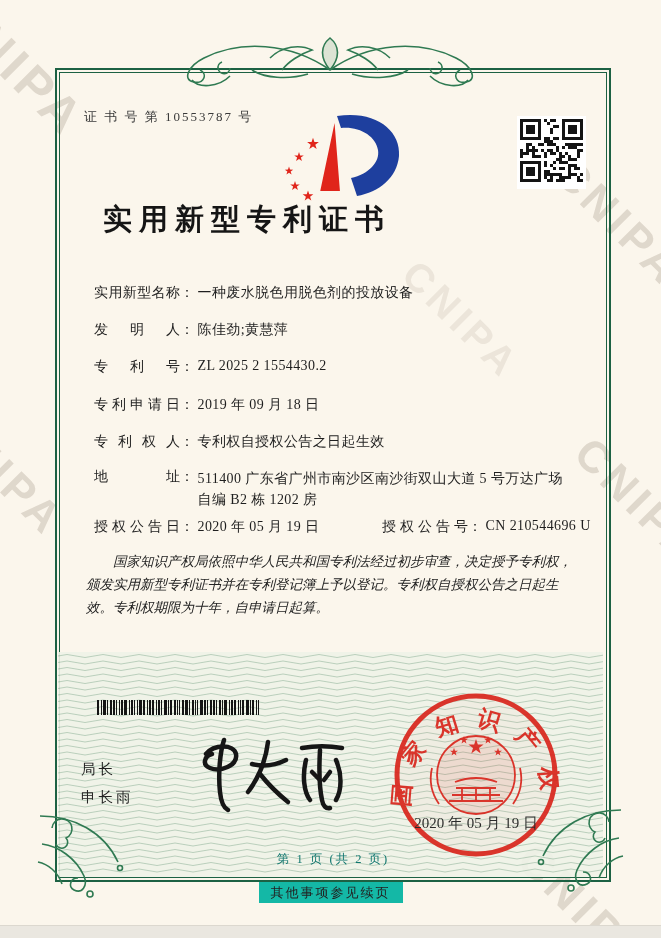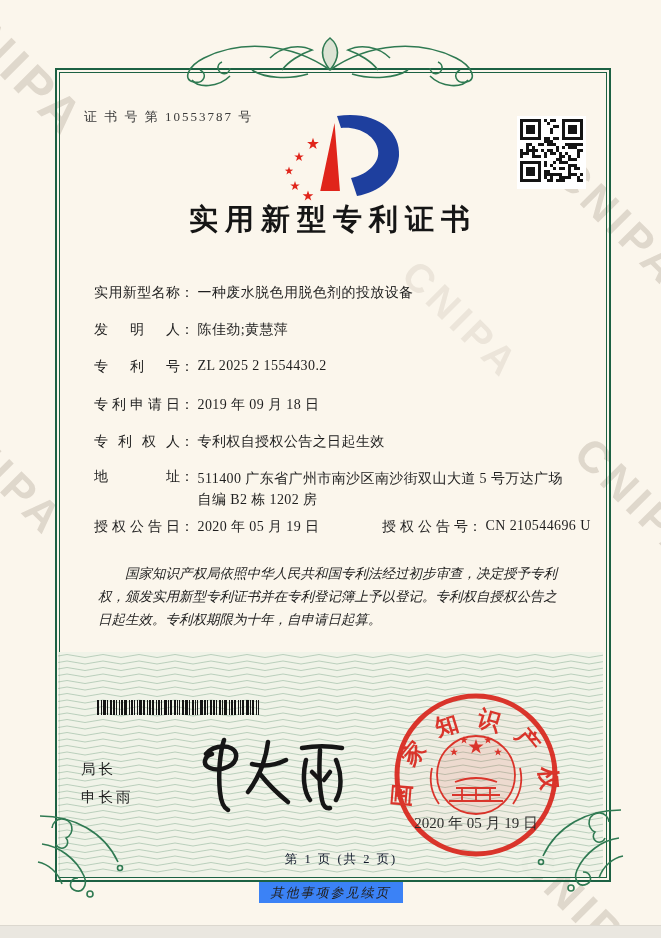--- a/index.html
+++ b/index.html
@@ -9,41 +9,41 @@
       font-weight:bold;color:rgba(158,146,128,0.30);letter-spacing:5px;
       transform:rotate(45deg);transform-origin:left top;pointer-events:none;}
   .frame{position:absolute;left:55px;top:68px;width:552px;height:810px;
          border:2.5px solid #1c6143;z-index:1;}
   .frame::before{content:"";position:absolute;inset:2px;border:1px solid #1c6143;pointer-events:none;}
   .waves{position:absolute;left:1px;top:582px;width:545px;height:225px;z-index:0;}
   .inner{position:absolute;inset:0;z-index:2;}
   .certno{position:absolute;left:27px;top:38px;font-size:13px;letter-spacing:2px;color:#3a3a3a;}
   .qrbox{position:absolute;left:460px;top:46px;background:#fff;padding:3px;}
   .logo{position:absolute;left:226px;top:40px;}
-  .title{position:absolute;left:0;top:130px;width:100%;text-align:center;
-         font-size:29px;font-weight:bold;letter-spacing:7px;color:#151515;}
+  .title{position:absolute;left:0;top:130px;width:100%;
+         font-size:29px;font-weight:bold;letter-spacing:7px;color:#151515;padding-left:46px;}
   .row{position:absolute;left:37px;font-size:14px;white-space:nowrap;}
   .lbl{display:inline-flex;justify-content:space-between;width:86px;vertical-align:top;}
   .colon{display:inline-block;vertical-align:top;}
   .val{display:inline-block;vertical-align:top;letter-spacing:0.4px;}
   .val2{white-space:normal;width:370px;line-height:21px;}
   .pair2{position:absolute;left:288px;top:0;}
   .legal{position:absolute;left:25px;top:476px;width:504px;font-size:13.5px;line-height:23px;
          font-style:italic;color:#222;}
-  .legal p{margin:16px;text-indent:2em;}
+  .legal p{margin:4px;text-indent:2em;}
   .barcode{position:absolute;left:40px;top:630px;}
   .officer{position:absolute;left:24px;top:690px;font-size:14.5px;letter-spacing:3px;
            font-family:"Liberation Sans","DejaVu Sans",sans-serif;color:#222;}
   .officer div{margin-bottom:9px;}
   .sig{position:absolute;left:133px;top:664px;}
   .seal{position:absolute;left:333px;top:620px;z-index:3;}
-  .pagenum{position:absolute;left:8px;top:781px;width:100%;text-align:center;
-           font-size:12.5px;letter-spacing:2px;color:#0f172a;}
+  .pagenum{position:absolute;left:0;top:781px;width:100%;text-align:center;
+           font-size:12.5px;letter-spacing:2px;color:#0f766e;}
   .note{position:absolute;left:0;top:884px;width:100%;text-align:center;z-index:2;font-size:13px;}
-  .note span{background:#3b82f6;padding:3px 12px;font-style:italic;letter-spacing:2px;color:#222;}
+  .note span{background:#14b8a6;padding:3px 12px;letter-spacing:2px;color:#222;}
   .flourish{position:absolute;left:168px;top:34px;z-index:4;}
   .corner{position:absolute;z-index:4;}
   .edge{position:absolute;left:0;bottom:0;width:100%;height:12px;background:#eae7e0;
         border-top:1px solid #dcd8cf;z-index:0;}
 </style>
 </head>
 <body>
 
 <svg width="0" height="0" style="position:absolute" aria-hidden="true">
   <defs>

